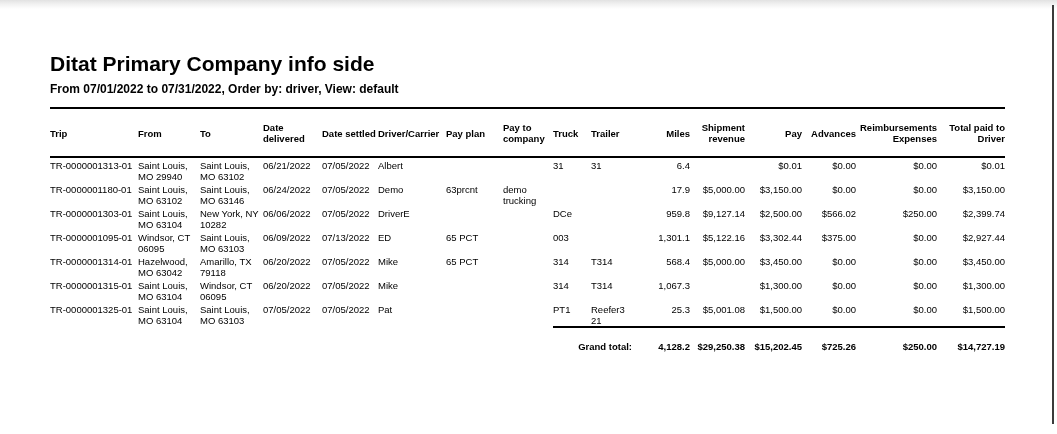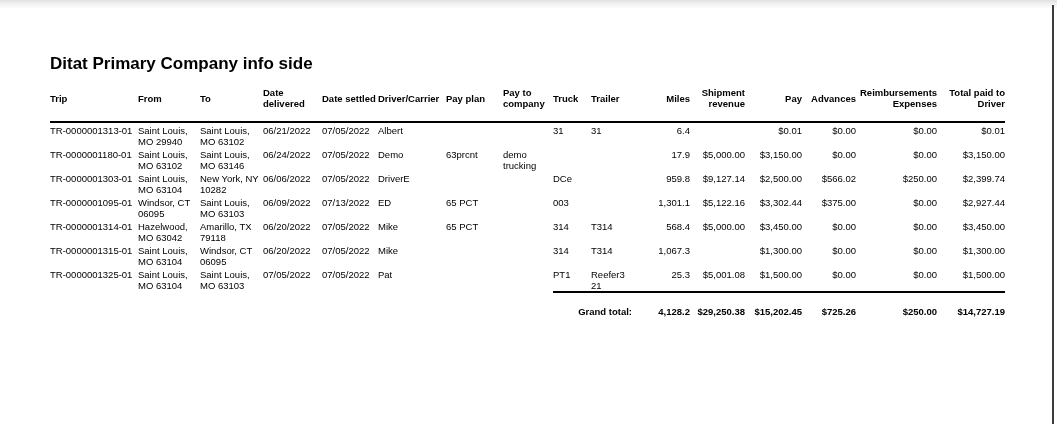--- a/index.html
+++ b/index.html
@@ -17,21 +17,21 @@
     background: linear-gradient(180deg, #e2e2e2 0%, #f1f1f1 45%, #ffffff 100%);
   }
   .right-edge {
     position: absolute; top: 5px; right: 3px; width: 2px; height: 419px;
     background: #3b3b3b;
   }
   .content {
     position: absolute; left: 50px; top: 54px; width: 955px;
   }
   .report-title {
-    margin: 0; font-size: 17px; font-weight: bold; line-height: 20px;
+    margin: 0; font-size: 21px; font-weight: bold; line-height: 20px;
   }
   .report-subtitle {
     margin: 7px 0 0 0; font-size: 14px; font-weight: bold; line-height: 16px;
   }
   .report-params {
     margin: 8px 0 0 0; font-size: 12px; font-weight: bold; line-height: 14px;
     padding-bottom: 11px; border-bottom: 2px solid #000;
   }
   table.settlement {
     width: 955px; table-layout: fixed; border-collapse: collapse;
@@ -60,20 +60,21 @@
   tfoot td.gt-label { text-align: right; padding-right: 4px; }
 </style>
 </head>
 <body>
 
 <div class="top-shadow"></div>
 <div class="right-edge"></div>
 
 <div class="content">
   <h1 class="report-title">Ditat Primary Company info side</h1>
+  <p class="report-params">From 07/01/2022 to 07/31/2022, Order by: driver, View: default</p>
 
   <table class="settlement">
     <colgroup>
       <col class="c1">
         <col class="c2">
         <col class="c3">
         <col class="c4">
       <col class="c5">
         <col class="c6">
         <col class="c7">

